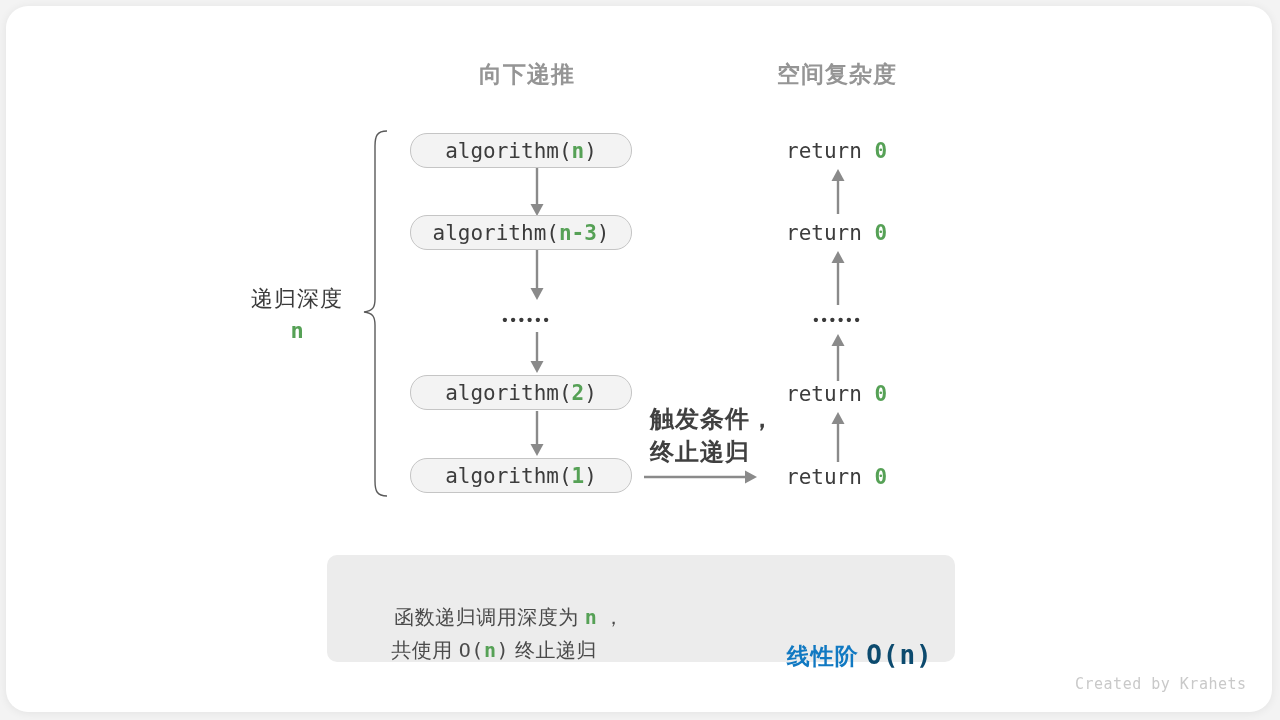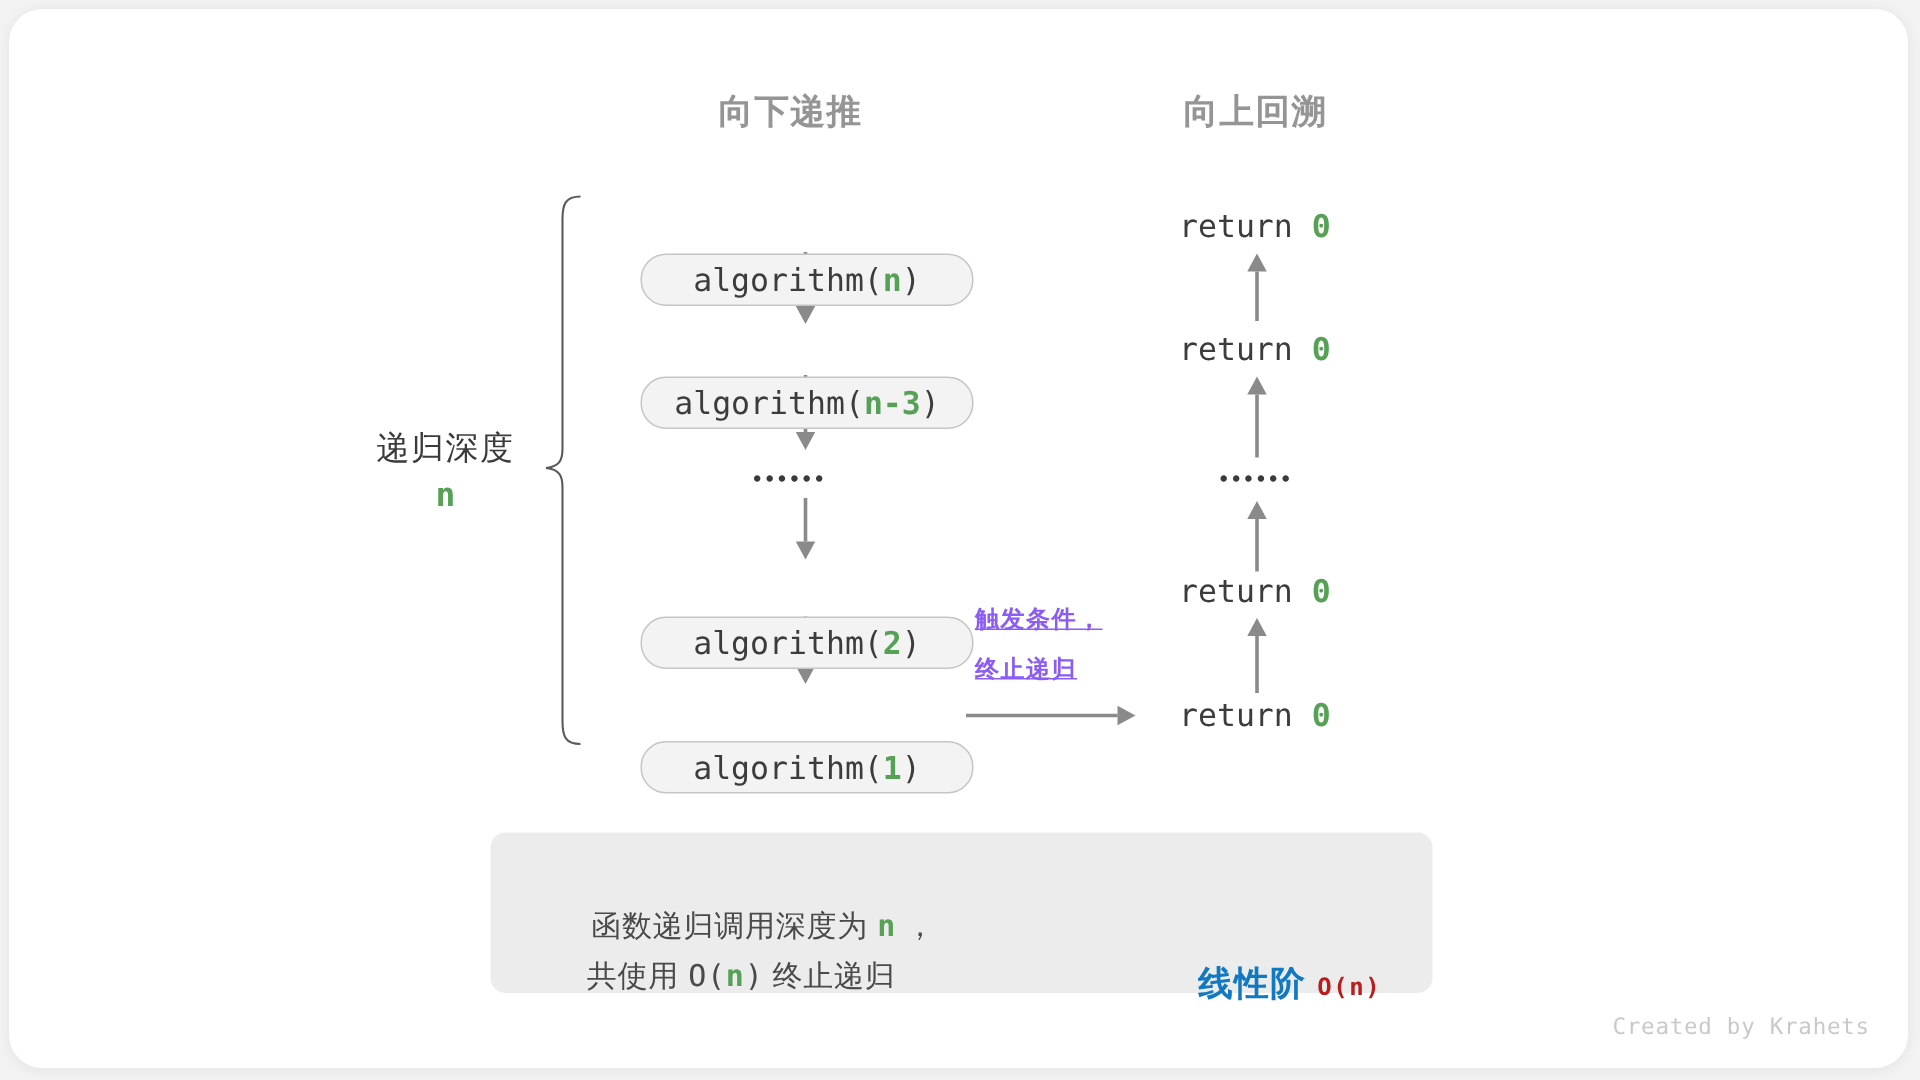--- a/index.html
+++ b/index.html
@@ -3,37 +3,37 @@
 <meta charset="utf-8">
 <style>
   html,body{margin:0;padding:0;width:1280px;height:720px;overflow:hidden;background:#f3f3f3;
             font-family:"Liberation Sans",sans-serif;}
   .stage{position:absolute;left:0;top:0;width:1280px;height:720px;padding-left:32px;}
   .card{position:absolute;left:6px;top:6px;width:1266px;height:706px;background:#ffffff;
         border-radius:22px;box-shadow:0 1px 10px rgba(0,0,0,0.07);}
   .abs{position:absolute;}
   .overlay{position:absolute;left:0;top:0;width:1280px;height:720px;pointer-events:none;}
   .col-header{width:200px;text-align:center;font-size:23px;font-weight:700;color:#959595;letter-spacing:1px;}
-  .frame-box{left:427px;width:220px;height:33px;background:#f3f3f3;border:1.5px solid #c5c5c5;
-             border-radius:17px;display:flex;align-items:center;justify-content:center;margin-top:36px;}
+  .frame-box{left:410px;width:220px;height:33px;background:#f3f3f3;border:1.5px solid #c5c5c5;
+             border-radius:17px;display:flex;align-items:center;justify-content:center;}
   .mono{font-family:"DejaVu Sans Mono","Liberation Mono",monospace;font-size:21px;color:#3c3c3c;white-space:pre;}
   .arg{color:#56a156;font-weight:700;}
   .return-row{left:786px;width:120px;line-height:25px;}
   .dots{width:60px;text-align:center;font-size:15px;letter-spacing:3px;font-weight:700;color:#3a3a3a;line-height:16px;}
   .depth-label{left:222px;width:150px;text-align:center;font-size:22px;color:#3b3b3b;letter-spacing:1px;}
   .depth-var{left:222px;width:150px;text-align:center;font-family:"DejaVu Sans Mono","Liberation Mono",monospace;
              font-size:22px;font-weight:700;color:#56a156;}
-  .base-note{left:650px;width:160px;font-size:16px;font-weight:700;color:#8b5cf6;letter-spacing:1px;text-decoration:underline;}
+  .base-note{left:650px;width:160px;font-size:24px;font-weight:700;color:#404040;letter-spacing:1px;}
   .panel{left:327px;top:555px;width:628px;height:107px;background:#ececec;border-radius:10px;}
   .sum-line{font-size:20px;color:#4a4a4a;letter-spacing:0.5px;white-space:pre;}
   .sum-line .mono{font-size:20px;color:#4a4a4a;}
   .sum-line .arg{color:#56a156;}
   .concl-title{left:745px;width:200px;text-align:center;font-size:23px;font-weight:700;color:#474747;letter-spacing:1px;}
   .concl-value{left:745px;width:200px;text-align:center;font-size:23px;font-weight:700;color:#1179c2;letter-spacing:1px;white-space:pre;}
-  .concl-value .mono{font-size:16px;color:#b91c1c;font-weight:700;}
+  .concl-value .mono{font-size:26px;color:#0c4a6e;font-weight:700;}
   .credit{left:1075px;top:675px;font-family:"DejaVu Sans Mono","Liberation Mono",monospace;
           font-size:15px;color:#c9c9c9;letter-spacing:0.5px;}
 </style>
 </head>
 <body>
 
 <div class="stage">
   <div class="card"></div>
 
   <svg class="overlay" viewBox="0 0 1280 720">
@@ -76,21 +76,21 @@
 
     <g stroke="#8a8a8a" stroke-width="2.4" fill="#8a8a8a">
       <line x1="644" y1="477" x2="745" y2="477"></line>
         <polygon points="757,477 745,470.5 745,483.5" stroke="none"></polygon>
     </g>
 
     <polygon fill="#bdbdbd" points="687,605 712,605 712,596 734,614 712,632 712,623 687,623"></polygon>
   </svg>
 
   <div class="abs col-header" style="left:427px;top:59px;">向下递推</div>
-  <div class="abs col-header" style="left:737px;top:59px;">向上回溯</div>
+  <div class="abs col-header" style="left:737px;top:59px;">空间复杂度</div>
 
   <div class="abs depth-label" style="top:284px;">递归深度</div>
   <div class="abs depth-var" style="top:318px;">n</div>
 
   <div class="abs frame-box" style="top:133px;">
     <span class="mono">algorithm(</span>
       <span class="mono arg">n</span>
       <span class="mono">)</span>
   </div>
   <div class="abs frame-box" style="top:215px;">

